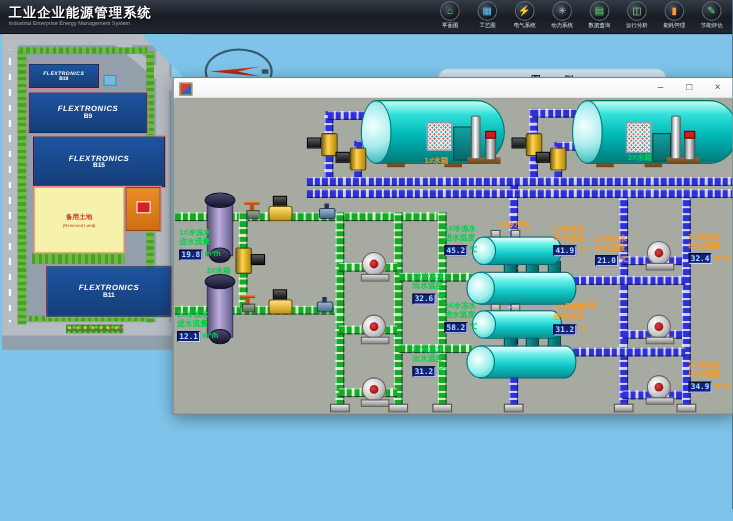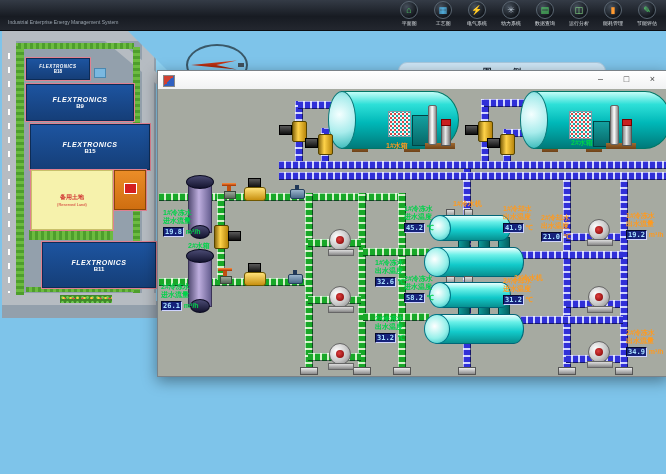--- a/index.html
+++ b/index.html
@@ -105,20 +105,21 @@
   .eqlbl{position:absolute;font-size:7px;font-weight:bold;white-space:nowrap;}
   .eqlbl.g{color:#00d24a;}
   .eqlbl.o{color:#ff9a1e;}
 </style>
 </head>
 <body>
 
 <div id="screen">
 
   <div id="header">
+    <div id="app-title">工业企业能源管理系统</div>
     <div id="app-subtitle">Industrial Enterprise Energy Management System</div>
     <div id="toolbar">
 
         <div class="tb-btn">
           <div class="tb-ico" style="color:#55e06a">
             <span>⌂</span>
           </div>
           <div class="tb-lbl">平面图</div>
         </div>
 
@@ -378,33 +379,33 @@
           <span>进水流量</span>
         <span class="vrow">
             <span class="val">19.8</span>
             <span class="unit">m³/h</span>
           </span>
       </div>
       <div class="ro g" style="left:3px;top:194px">
         <span>2#冷冻水</span>
           <span>进水流量</span>
         <span class="vrow">
-            <span class="val">26.1</span>
+            <span class="val">12.1</span>
             <span class="unit">m³/h</span>
           </span>
       </div>
       <div class="ro g" style="left:246px;top:116px">
         <span>1#冷冻水</span>
           <span>进水温度</span>
         <span class="vrow">
             <span class="val">45.2</span>
             <span class="unit">℃</span>
           </span>
       </div>
-      <div class="ro g" style="left:217px;top:170px">
+      <div class="ro g" style="left:217px;top:160px">
         <span>1#冷冻水</span>
           <span>出水温度</span>
         <span class="vrow">
             <span class="val">32.6</span>
             <span class="unit">℃</span>
           </span>
       </div>
       <div class="ro g" style="left:246px;top:186px">
         <span>2#冷冻水</span>
           <span>进水温度</span>
@@ -442,21 +443,21 @@
           <span>进水温度</span>
         <span class="vrow">
             <span class="val">31.2</span>
             <span class="unit">℃</span>
           </span>
       </div>
       <div class="ro o" style="left:468px;top:123px">
         <span>1#冷冻水</span>
           <span>出水流量</span>
         <span class="vrow">
-            <span class="val">19.2</span>
+            <span class="val">32.4</span>
             <span class="unit">m³/h</span>
           </span>
       </div>
       <div class="ro o" style="left:468px;top:240px">
         <span>2#冷冻水</span>
           <span>出水流量</span>
         <span class="vrow">
             <span class="val">34.9</span>
             <span class="unit">m³/h</span>
           </span>

